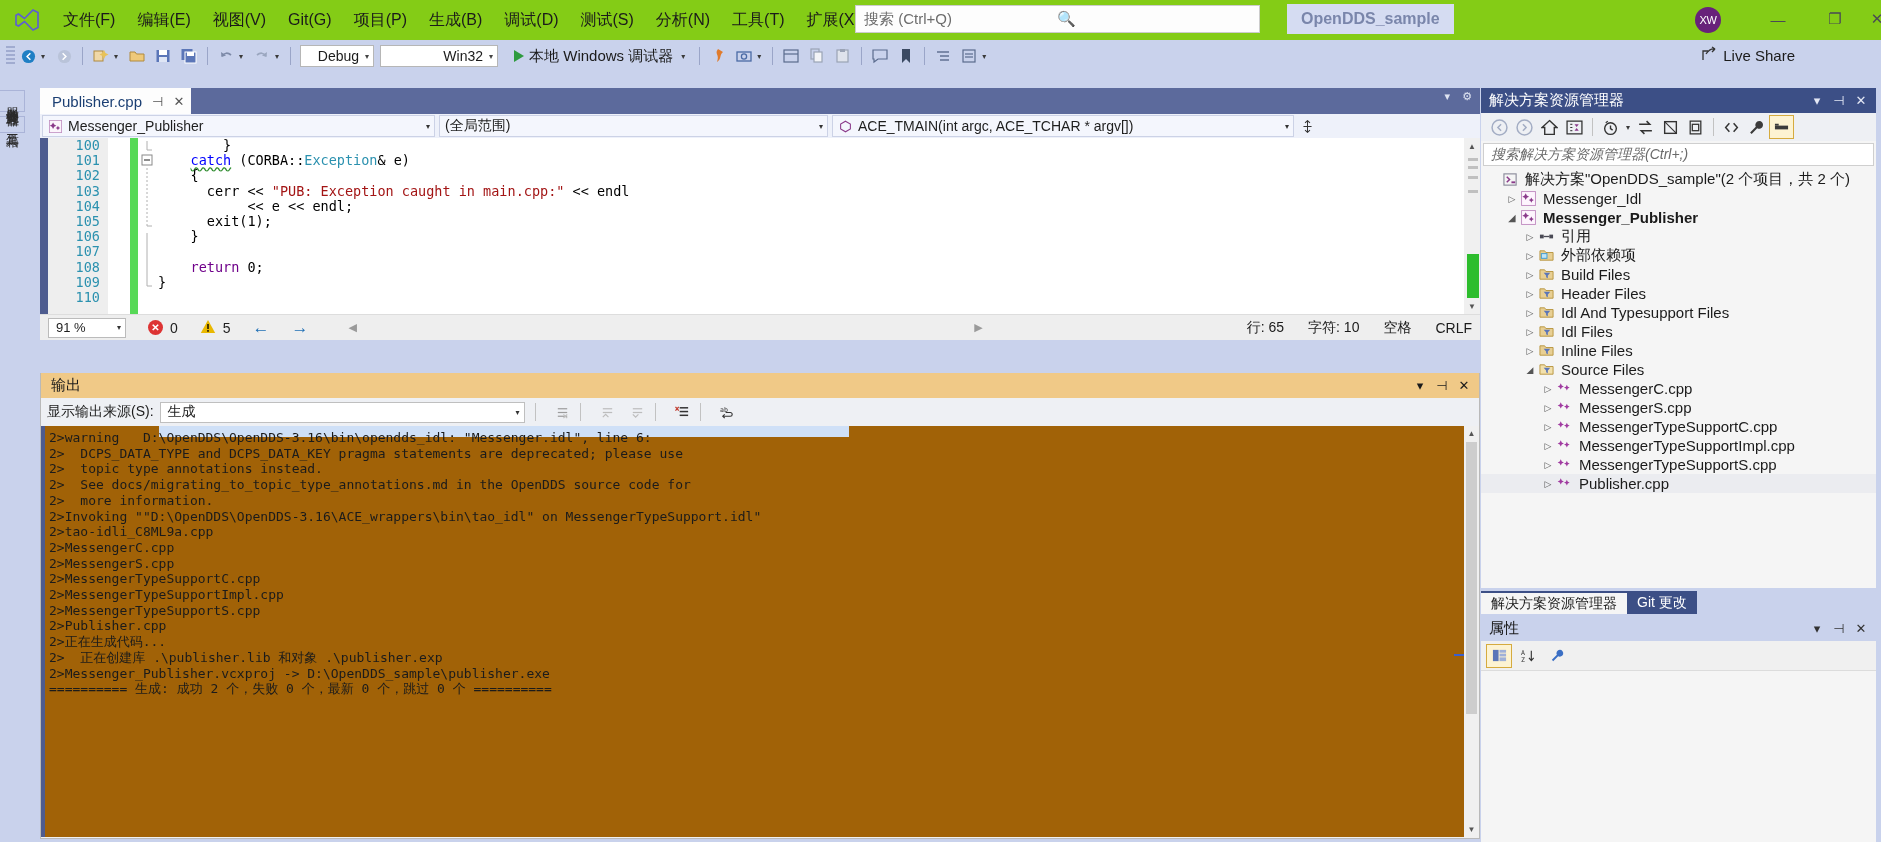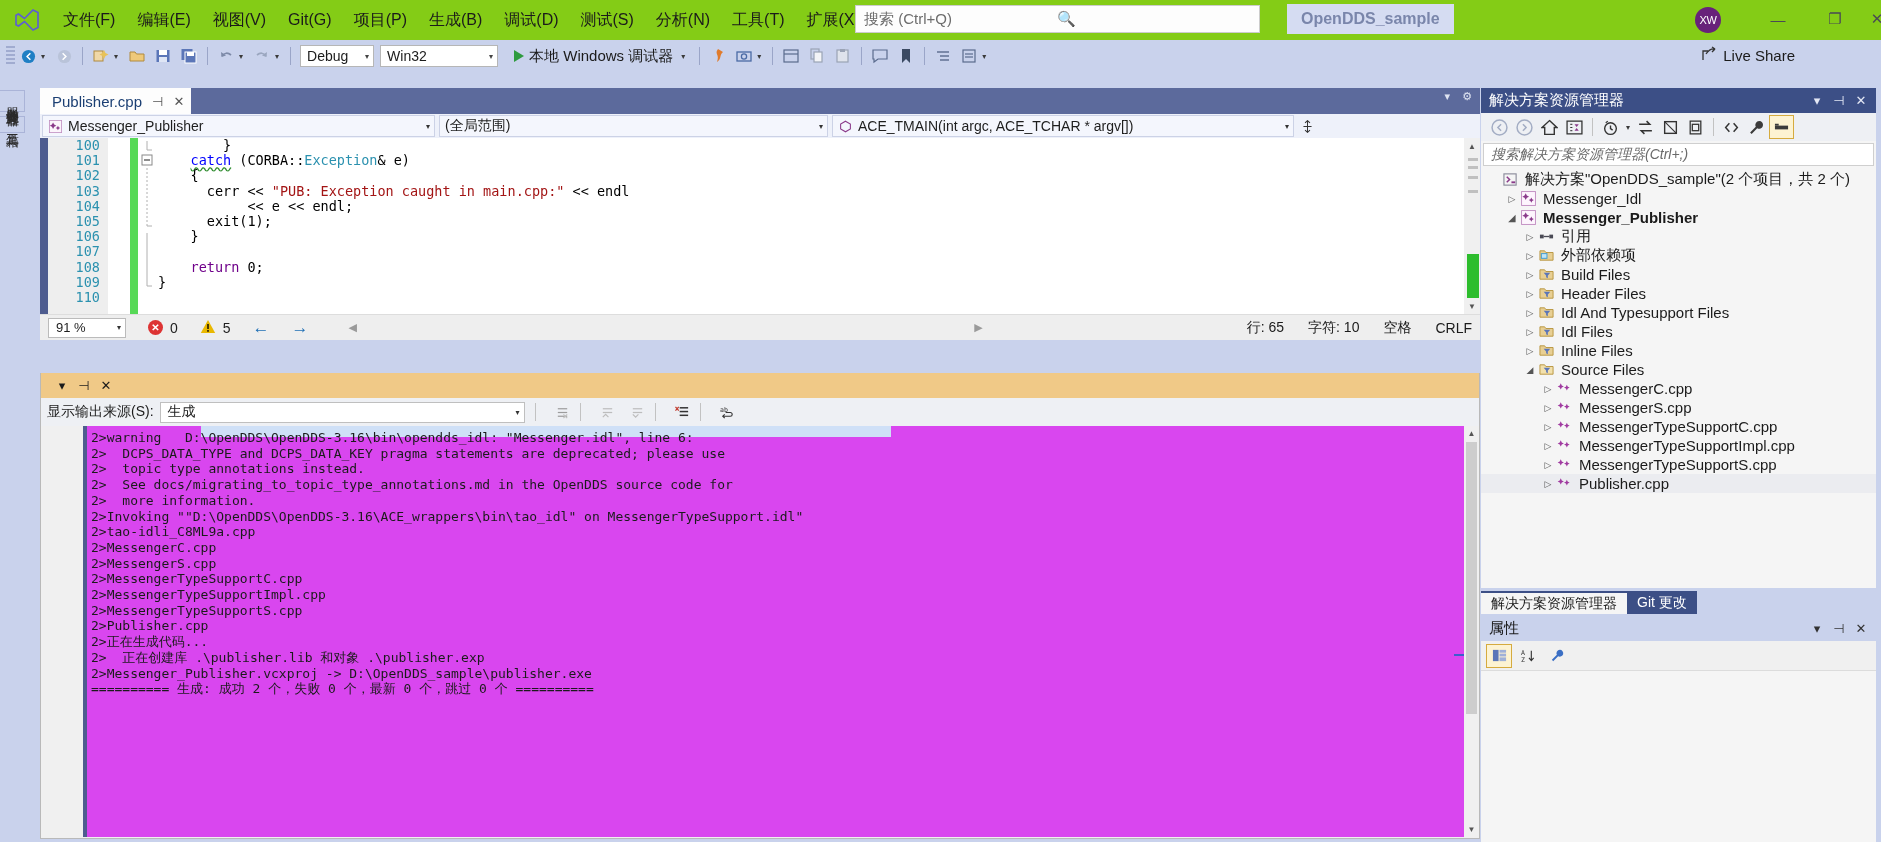--- a/index.html
+++ b/index.html
@@ -30,21 +30,21 @@
 
   
   .toolbar { position:absolute; left:0; top:40px; width:1881px; height:32px; background:#c9d2ec; display:flex; align-items:center; }
   .tb-grip { width:9px; height:20px; margin-left:6px; background:
       repeating-linear-gradient(to bottom, #8f9bc4 0 2px, transparent 2px 4px); opacity:.7;}
   .tb { display:flex; align-items:center; height:26px; padding:0 3px; color:#2b2b2b; }
   .tb-ico { width:20px; height:20px; display:flex; align-items:center; justify-content:center; font-size:14px; }
   .tb-caret { font-size:8px; color:#3a3a3a; padding:0 3px; }
   .tb-sep { width:1px; height:18px; background:#9aa5c8; margin:0 5px; }
   .combo { height:22px; background:#fff; border:1px solid #b6b6b6; display:flex; align-items:center; padding:0 4px 0 6px; font-size:14px; color:#1b1b1b; }
-  .combo .cv { flex:1; white-space:nowrap; overflow:hidden; }
+  .combo .cv { flex:1; white-space:nowrap; overflow:hidden;text-align:right; }
   .combo .cc { font-size:8px; color:#444; margin-left:6px; }
   .runbtn { display:flex; align-items:center; gap:5px; padding:0 6px; font-size:15px; color:#1b1b1b; white-space:nowrap; }
   .tri { width:0;height:0;border-left:10px solid #2e9b3f;border-top:6px solid transparent;border-bottom:6px solid transparent; }
   .liveshare { position:absolute; right:86px; top:6px; display:flex; align-items:center; gap:6px; font-size:15px; color:#1b1b1b; }
 
   
   .vtabs { position:absolute; left:0; top:90px; width:22px; height:200px; }
   .vtab { writing-mode:vertical-rl; font-size:13px; color:#2b2b2b; background:#c9d2ec; padding:6px 3px; border:1px solid #aab4d8; border-left:none; margin-bottom:4px; letter-spacing:1px; }
 
   
@@ -96,21 +96,21 @@
   .out-head .t { flex:1; font-size:15px; color:#1b1b1b; }
   .out-head .hi { width:22px; text-align:center; font-size:13px; color:#1b1b1b; }
   .out-tb { height:28px; background:#eef0f4; display:flex; align-items:center; padding:0 6px; gap:6px; }
   .out-tb .lbl { font-size:14px; color:#1b1b1b; white-space:nowrap; }
   .srcsel { width:365px; height:21px; background:#fff; border:1px solid #bfbfbf; display:flex; align-items:center; padding:0 4px 0 7px; font-size:14px; }
   .srcsel .sv { flex:1; }
   .srcsel .sc { font-size:8px; color:#333; }
   .otb-sep { width:1px; height:18px; background:#c2c2c2; margin:0 4px; }
   .otb-ico { width:24px; height:22px; display:flex; align-items:center; justify-content:flex-end; font-size:13px; color:#6e6e6e; }
   .otb-ico.on { color:#1b1b1b; }
-  .out-body { position:relative; height:411px; background:#d946ef; overflow:hidden;margin-left:42px; }
+  .out-body { position:relative; height:411px; background:#a16207; overflow:hidden; }
   .out-left-bar { position:absolute; left:0; top:0; width:4px; height:411px; background:#4e5c8f; }
   pre.outtext { position:absolute; left:8px; top:4px; margin:0; font-family:"DejaVu Sans Mono", monospace; font-size:13px; line-height:15.7px; color:#1b1b1b; white-space:pre; }
   .out-sel { position:absolute; left:118px; top:0px; width:690px; height:11px; background:#cfe0f7; }
   .out-scroll { position:absolute; right:0; top:0; width:15px; height:411px; background:#f0f0f0; }
   .out-scroll .th { position:absolute; left:2px; top:16px; width:11px; height:272px; background:#cdcdcd; }
   .out-scroll .ar { position:absolute; left:0; width:15px; height:15px; display:flex; align-items:center; justify-content:center; font-size:8px; color:#555; }
   .out-bluemark { position:absolute; right:15px; top:228px; width:10px; height:2px; background:#3a5fcd; }
 
   
   .se { position:absolute; left:1481px; top:88px; width:395px; height:500px; background:#f5f5f5; }
@@ -500,20 +500,21 @@
         <span>行: 65</span>
         <span>字符: 10</span>
         <span>空格</span>
         <span>CRLF</span>
       </div>
     </div>
   </div>
 
   <div class="output">
     <div class="out-head">
+      <span class="t">输出</span>
       <span class="hi">▾</span>
       <span class="hi">⊣</span>
       <span class="hi">✕</span>
     </div>
 
     <div class="out-tb">
       <span class="lbl">显示输出来源(S):</span>
       <div class="srcsel">
         <span class="sv">生成</span>
         <span class="sc">▾</span>

